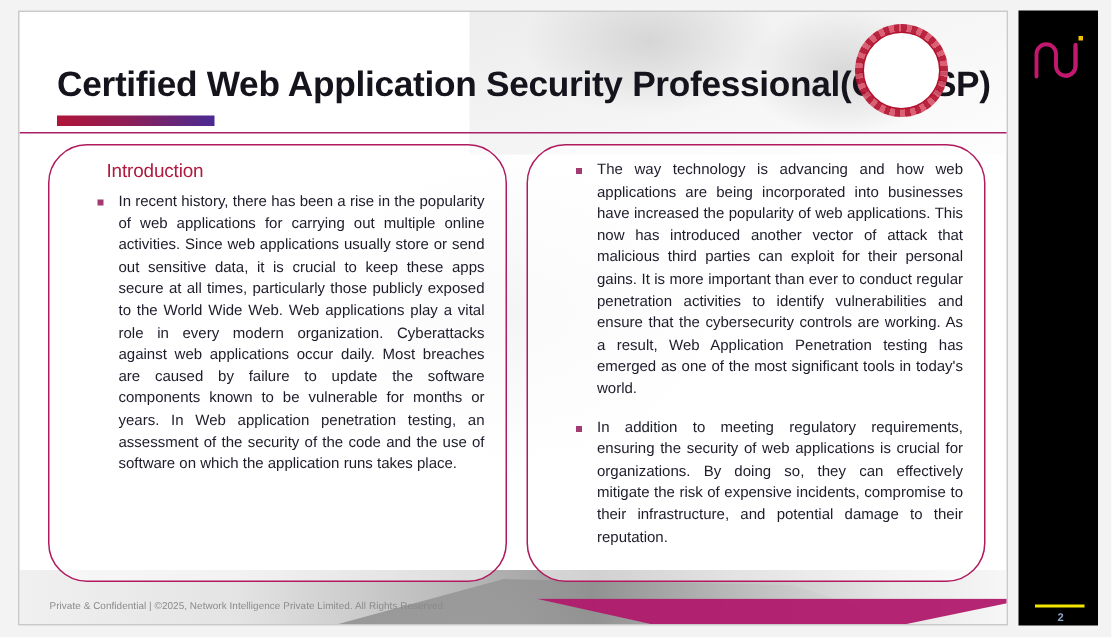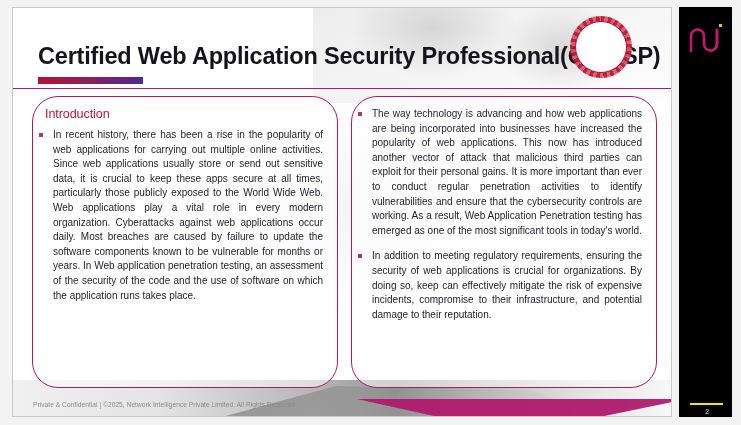--- a/index.html
+++ b/index.html
@@ -179,21 +179,21 @@
     display: flex;
     gap: 13px;
   }
   .content-box {
     position: relative;
     flex: 1 1 0;
     border: 1.3px solid #b01a5e;
     border-radius: 26px;
     background: rgba(255,255,255,0.55);
     box-sizing: border-box;
-    padding: 10px 14px 8px 4px;
+    padding: 10px 14px 8px 30px;
     overflow: visible;
   }
   .box-heading {
     margin: 0 0 7px 8px;
     font-size: 12.6px;
     font-weight: normal;
     color: #b01a3e;
     letter-spacing: -0.1px;
     white-space: nowrap;
   }
@@ -328,21 +328,21 @@
       </div>
 
       <div class="content-box">
         <ul class="bullet-list">
           <li class="bullet-item">
             <span class="bullet-mark"></span>
             <span>The way technology is advancing and how web applications are being incorporated into businesses have increased the popularity of web applications. This now has introduced another vector of attack that malicious third parties can exploit for their personal gains. It is more important than ever to conduct regular penetration activities to identify vulnerabilities and ensure that the cybersecurity controls are working. As a result, Web Application Penetration testing has emerged as one of the most significant tools in today's world.</span>
           </li>
           <li class="bullet-item">
             <span class="bullet-mark"></span>
-            <span>In addition to meeting regulatory requirements, ensuring the security of web applications is crucial for organizations. By doing so, keep can effectively mitigate the risk of expensive incidents, compromise to their infrastructure, and potential damage to their reputation.</span>
+            <span>In addition to meeting regulatory requirements, ensuring the security of web applications is crucial for organizations. By doing so, they can effectively mitigate the risk of expensive incidents, compromise to their infrastructure, and potential damage to their reputation.</span>
           </li>
         </ul>
       </div>
 
     </div>
 
     <div id="footer-bar">
       <div id="footer-wedge"></div>
       <div id="footer-text">Private &amp; Confidential  |  ©2025, Network Intelligence Private Limited. All Rights Reserved</div>
     </div>

